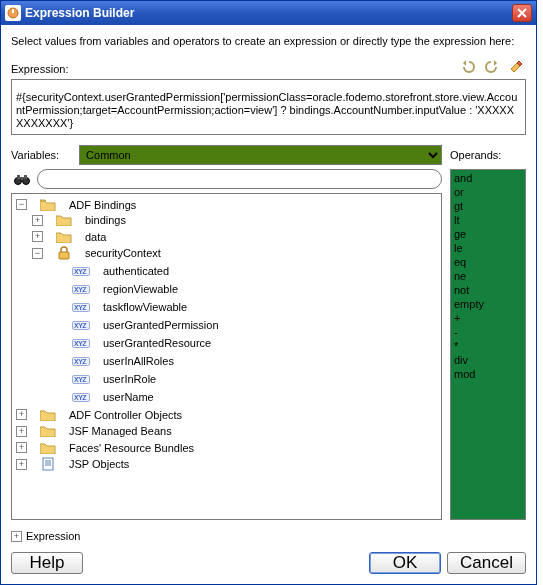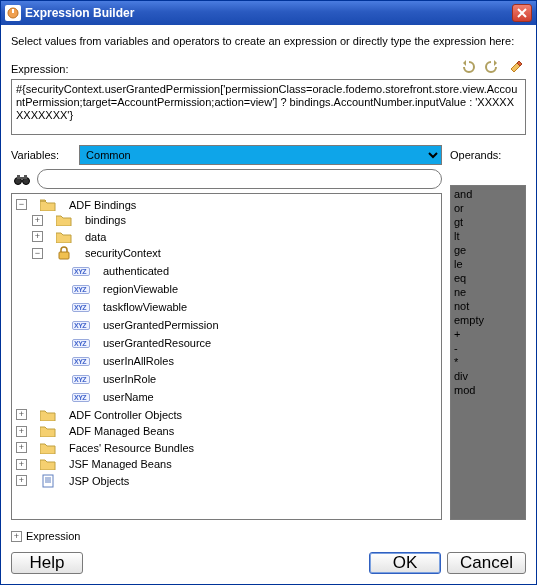--- a/index.html
+++ b/index.html
@@ -9,43 +9,43 @@
   .titlebar .appicon { width: 16px; height: 16px; margin-right: 4px; background: #fff; border-radius: 2px; display:flex;align-items:center;justify-content:center;}
   .titlebar .appicon svg{display:block;}
   .titlebar-text { flex: 1; font-weight: bold; font-size: 12px; }
   .close-btn { width: 20px; height: 18px; background: linear-gradient(to bottom,#f08070,#d04030); border: 1px solid #a03020; border-radius: 3px; display: flex; align-items: center; justify-content: center; color:#fff; font-weight:bold; font-size:12px;}
   .body { flex: 1; padding: 8px 10px 10px 10px; display: flex; flex-direction: column; gap: 4px; }
   .intro { color: #000; margin: 2px 0 6px 0; }
   .expr-row { display: flex; align-items: flex-end; }
   .expr-row .lbl { flex: 1; }
   .icon-btn { width: 20px; height: 18px; margin-left: 4px; display: flex; align-items: center; justify-content: center; }
   .icon-btn svg { display: block; }
-  .expr-box { border: 1px solid #7a7a7a; height: 56px; padding: 3px 4px; font-size: 11px; line-height: 13px; color: #000; overflow: hidden; word-break: break-all; }
+  .expr-box { border: 1px solid #7a7a7a; height: 56px; padding: 11px 4px; font-size: 11px; line-height: 13px; color: #000; overflow: hidden; word-break: break-all; }
   .mid { display: flex; gap: 8px; flex: 1; min-height: 0; margin-top: 6px;}
   .left { flex: 1; display: flex; flex-direction: column; min-width: 0;}
   .vars-row { display: flex; align-items: center; gap: 20px; margin-bottom: 4px;}
-  select.combo { flex: 1; height: 20px; border: 1px solid #7a7a7a; background: #0ea5e9; font-size: 11px; padding: 1px 2px;}
+  select.combo { flex: 1; height: 20px; border: 1px solid #7a7a7a; background: #4d7c0f; font-size: 11px; padding: 1px 2px;}
   .search-row { display: flex; align-items: center; gap: 4px; margin-bottom: 4px;}
   .search-icon { width: 22px; height: 18px; display:flex;align-items:center;justify-content:center;}
   .search-input { flex: 1; height: 20px; border: 1px solid #7a7a7a; border-radius: 10px; padding: 1px 6px; }
   .tree-panel { flex: 1; border: 1px solid #7a7a7a; overflow: auto; background: #fff; padding: 2px 2px;}
   .tree ul { list-style: none; margin: 0; padding-left: 16px; }
   .tree > ul { padding-left: 2px; }
   .tree li { white-space: nowrap; padding: 1px 0; }
   .node { display: inline-flex; align-items: center; gap: 13px; }
   .toggle { width: 11px; height: 11px; border: 1px solid #888; font-size: 9px; line-height: 9px; text-align: center; display: inline-block; color:#555; background:#fff;}
   .toggle::before { content: "+"; }
   .toggle.open::before { content: "−"; }
   .spacer { width: 11px; display: inline-block; }
   .ico { width: 16px; height: 14px; display: inline-flex; align-items: center; justify-content: center; }
   .ico-folder svg, .ico-lock svg, .ico-xyz, .ico-page svg { display:block;}
   .ico-xyz { width:18px; font-size:7px; font-weight:bold; color:#4466cc; border:1px solid #99aadd; background:#eef2ff; border-radius:2px; padding:0 1px; letter-spacing:-0.5px;}
   .right { width: 76px; display: flex; flex-direction: column; }
-  .ops-label { margin-bottom: 20px; height: 20px; display:flex; align-items:center;}
-  .ops-panel { flex: 1; border: 1px solid #7a7a7a; background: #737373; padding: 1px 3px; overflow: auto;}
+  .ops-label { margin-bottom: 4px; height: 20px; display:flex; align-items:center;}
+  .ops-panel { flex: 1; border: 1px solid #7a7a7a; background: #15803d; padding: 1px 3px; overflow: auto;}
   .ops-panel div { padding: 0; line-height: 14px;}
   .desc-row { margin-top: 6px; display:flex; align-items:center; gap:4px;}
   .footer { display: flex; gap: 6px; margin-top: 6px; align-items: center;}
   .footer .spacer-flex { flex: 1; }
   button.btn { min-width: 72px; height: 22px; border: 1px solid #7a7a7a; background: linear-gradient(to bottom,#fff,#e4e4e4); border-radius: 3px; font-size: 17px; padding: 0 12px;}
   button.btn.default { border: 1px solid #3060c0; box-shadow: 0 0 0 1px #7aa0e0 inset;}
 </style>
 </head>
 <body>
 
@@ -211,39 +211,30 @@
                     </span>
                     <span>ADF Controller Objects</span>
                   </span></li>
               <li><span class="node">
                     <span class="toggle"></span>
                     <span class="ico">
                       <svg width="16" height="12" viewBox="0 0 16 12">
                         <path d="M0 2 L5 2 L7 4 L15 4 L15 12 L0 12 Z" fill="#f5d070" stroke="#c0a040"></path>
                       </svg>
                     </span>
-                    <span>ADF Managed Beans</span>
+                    <span>JSF Managed Beans</span>
                   </span></li>
               <li><span class="node">
                     <span class="toggle"></span>
                     <span class="ico">
                       <svg width="16" height="12" viewBox="0 0 16 12">
                         <path d="M0 2 L5 2 L7 4 L15 4 L15 12 L0 12 Z" fill="#f5d070" stroke="#c0a040"></path>
                       </svg>
                     </span>
                     <span>Faces' Resource Bundles</span>
-                  </span></li>
-              <li><span class="node">
-                    <span class="toggle"></span>
-                    <span class="ico">
-                      <svg width="16" height="12" viewBox="0 0 16 12">
-                        <path d="M0 2 L5 2 L7 4 L15 4 L15 12 L0 12 Z" fill="#f5d070" stroke="#c0a040"></path>
-                      </svg>
-                    </span>
-                    <span>JSF Managed Beans</span>
                   </span></li>
               <li><span class="node">
                     <span class="toggle"></span>
                     <span class="ico">
                       <svg width="14" height="14" viewBox="0 0 14 14">
                         <rect x="2" y="1" width="10" height="12" fill="#fff" stroke="#6080c0"></rect>
                         <line x1="4" y1="4" x2="10" y2="4" stroke="#6080c0"></line>
                         <line x1="4" y1="6" x2="10" y2="6" stroke="#6080c0"></line>
                         <line x1="4" y1="8" x2="10" y2="8" stroke="#6080c0"></line>
                       </svg>

